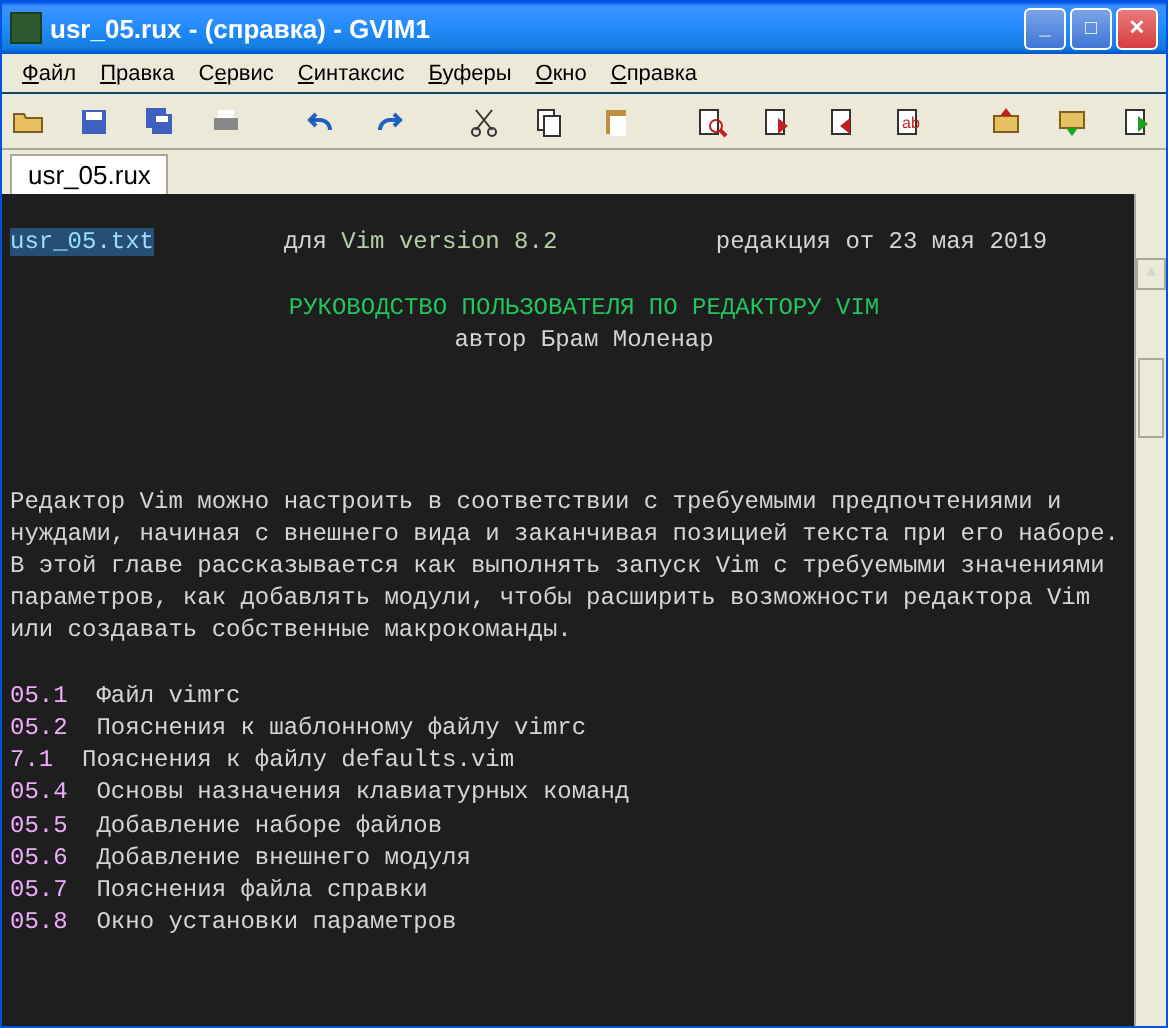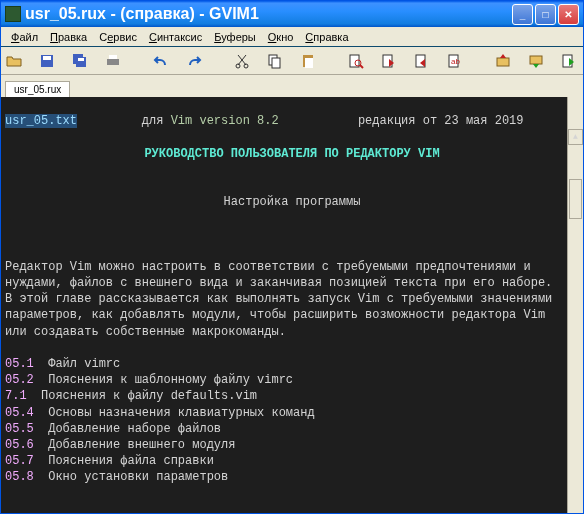--- a/index.html
+++ b/index.html
@@ -1,35 +1,35 @@
 <!DOCTYPE html>
 <html><head>
 <meta charset="utf-8">
 <style>
 * { margin: 0; padding: 0; box-sizing: border-box; }
 body { font-family: Tahoma, sans-serif; font-size: 11px; background: #ece9d8; width: 584px; height: 514px; overflow: hidden; border: 1px solid #0054e3; }
 .titlebar { background: linear-gradient(to bottom, #0058e6 0%, #3d91ff 8%, #288eff 40%, #127de0 88%, #0054c8 100%); height: 26px; display: flex; align-items: center; padding: 0 4px; color: white; font-weight: bold; }
 .titlebar .icon { width: 16px; height: 16px; margin-right: 4px; background: #2d5930; border: 1px solid #1a3d1c; display: inline-block; }
-.titlebar .title { flex: 1; font-size: 16px; }
+.titlebar .title { flex: 1; font-size: 13px; }
 .winbtns { display: flex; gap: 2px; }
 .winbtn { width: 21px; height: 21px; background: linear-gradient(to bottom, #7ba4e8, #3e76d6); border: 1px solid #fff; border-radius: 3px; color: white; font-family: Marlett, Arial; font-size: 10px; display: flex; align-items: center; justify-content: center; cursor: pointer; }
 .winbtn.close { background: linear-gradient(to bottom, #e87b7b, #d63e3e); }
 .menubar { background: #ece9d8; height: 20px; display: flex; align-items: center; padding: 0 4px; border-bottom: 1px solid #0c4a6e; }
 .menuitem { padding: 2px 6px; cursor: pointer; }
 .menuitem u { text-decoration: underline; }
 .toolbar { background: #ece9d8; height: 28px; display: flex; align-items: center; padding: 2px 4px; gap: 15px; border-bottom: 1px solid #aca899; }
 .tbtn { width: 22px; height: 22px; display: flex; align-items: center; justify-content: center; cursor: pointer; border: 1px solid transparent; }
 .tbtn svg { width: 16px; height: 16px; }
 .tabbar { background: #ece9d8; height: 22px; display: flex; align-items: flex-end; padding: 0 4px; }
-.tab { background: #fff; border: 1px solid #aca899; border-bottom: none; padding: 2px 8px; font-size: 10px; cursor: pointer; }
+.tab { background: #fff; border: 1px solid #aca899; border-bottom: none; padding: 2px 8px; font-size: 13px; cursor: pointer; }
 .editor { background: #1e1e1e; color: #d4d4d4; font-family: 'Courier New', monospace; font-size: 12px; height: 512px; overflow: hidden; position: relative; white-space: pre; line-height: 1.35; }
 .editor-content { padding: 0 4px; }
 .hl-file { color: #9cdcfe; background: #264f78; }
 .hl-keyword { color: #b5cea8; }
-.hl-title { color: #5eead4; font-weight: bold; }
+.hl-title { color: #22c55e; }
 .hl-num { color: #f0abfc; }
 .scrollbar { position: absolute; right: 0; top: 0; width: 16px; height: 100%; background: #ece9d8; border-left: 1px solid #aca899; }
 .scrollbtn { width: 15px; height: 16px; background: #ece9d8; border: 1px solid #aca899; display: flex; align-items: center; justify-content: center; font-size: 8px; cursor: pointer; }
 .scrollthumb { width: 13px; height: 40px; background: #ece9d8; border: 1px solid #aca899; margin: 1px; cursor: pointer; }
 .center { text-align: center; display: block; }
 </style>
 </head>
 <body>
 
 <div class="titlebar">
@@ -186,27 +186,26 @@
     </div>
 </div>
 
 <div class="tabbar">
   <div class="tab">usr_05.rux</div>
 </div>
 
 <div class="editor">
 <div class="editor-content"><span class="hl-file">usr_05.txt</span>         <span>для</span> <span class="hl-keyword">Vim version 8.2</span>           <span>редакция от 23 мая 2019</span>
 
-<span class="center hl-title">РУКОВОДСТВО ПОЛЬЗОВАТЕЛЯ ПО РЕДАКТОРУ VIM</span>
-
-<span class="center">Настройка программы</span>
+<span class="center hl-title">РУКОВОДСТВО ПОЛЬЗОВАТЕЛЯ ПО РЕДАКТОРУ VIM</span><span class="center">автор Брам Моленар</span>
+
 
 
 <span>Редактор Vim можно настроить в соответствии с требуемыми предпочтениями и</span>
-<span>нуждами, файлов с внешнего вида и заканчивая позицией текста при его наборе.</span>
+<span>нуждами, начиная с внешнего вида и заканчивая позицией текста при его наборе.</span>
 <span>В этой главе рассказывается как выполнять запуск Vim с требуемыми значениями</span>
 <span>параметров, как добавлять модули, чтобы расширить возможности редактора Vim</span>
 <span>или создавать собственные макрокоманды.</span>
 
 <span class="hl-num">05.1</span>  <span>Файл vimrc</span>
 <span class="hl-num">05.2</span>  <span>Пояснения к шаблонному файлу vimrc</span>
 <span class="hl-num">7.1</span>  <span>Пояснения к файлу defaults.vim</span>
 <span class="hl-num">05.4</span>  <span>Основы назначения клавиатурных команд</span>
 <span class="hl-num">05.5</span>  <span>Добавление наборе файлов</span>
 <span class="hl-num">05.6</span>  <span>Добавление внешнего модуля</span>

